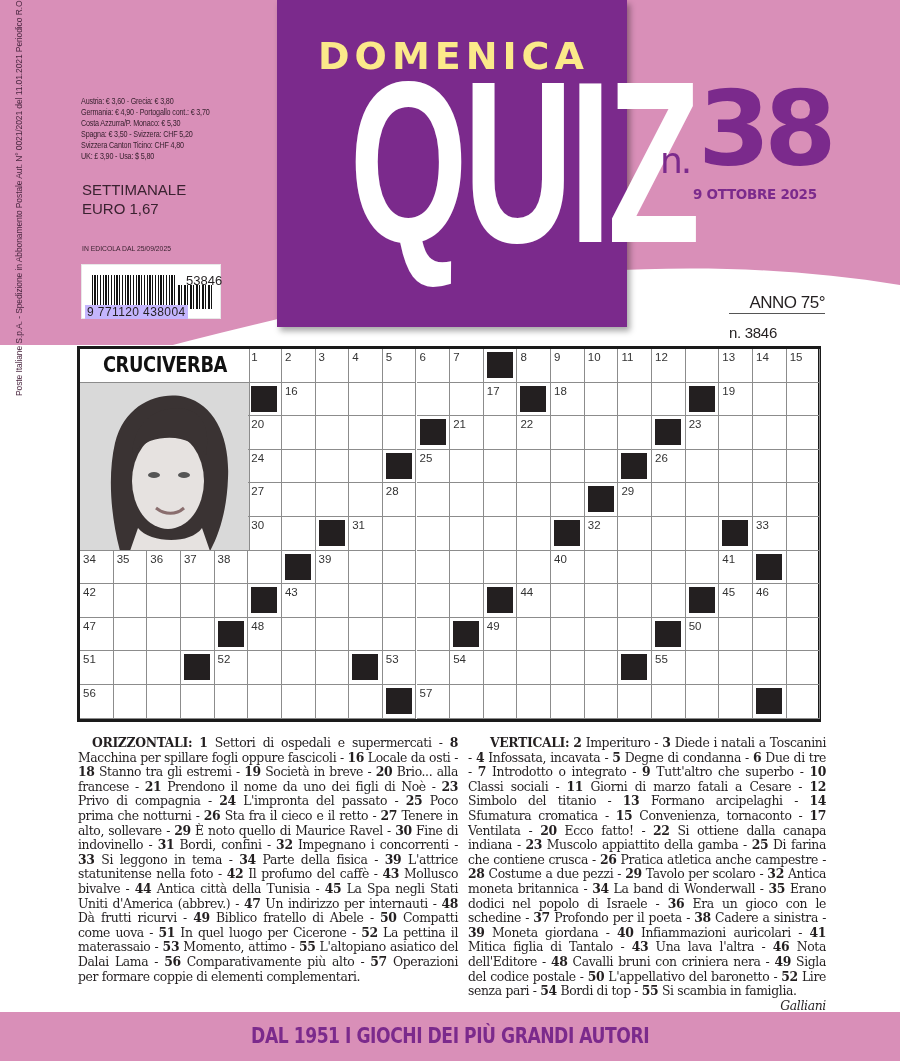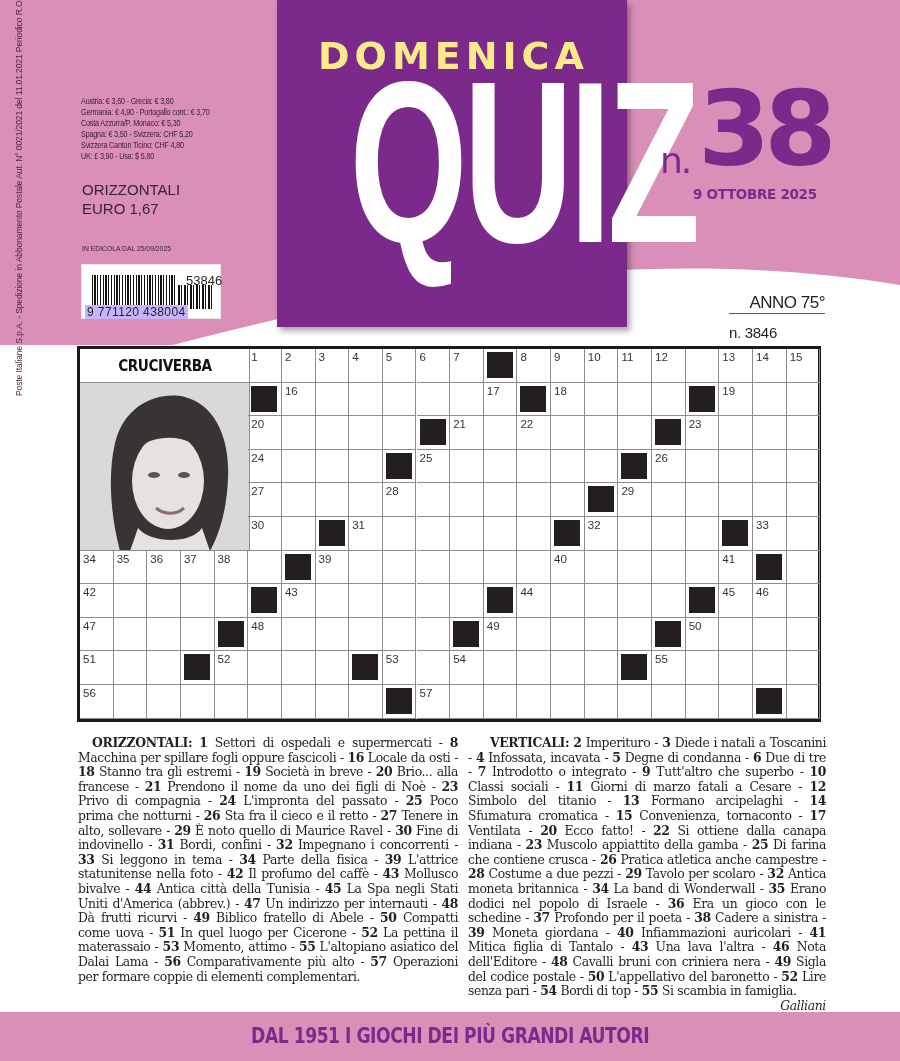--- a/index.html
+++ b/index.html
@@ -38,21 +38,21 @@
   .issue .num { position: absolute; left: 38px; top: -6px; font-size: 104px; font-weight: bold; font-family: "DejaVu Sans", sans-serif; letter-spacing: -6px; line-height: 110px; }
   .issue .date { position: absolute; left: 33px; top: 106px; font-size: 13.5px; font-weight: bold; white-space: nowrap; letter-spacing: -0.3px; font-family: "DejaVu Sans", sans-serif; }
 
   .anno { position: absolute; left: 729px; top: 293px; width: 96px; text-align: right; font-size: 17px; color: #231f20; border-bottom: 1px solid #555; padding-bottom: 0; line-height: 20px; letter-spacing: -0.5px; }
   .anno-num { position: absolute; left: 729px; top: 324px; width: 88px; text-align: left; font-size: 15px; letter-spacing: -0.3px; }
 
   .grid { position: absolute; left: 77px; top: 346px; width: 744px; height: 376px; border: 3px solid #1a1a1a; background: #fff; }
   .cell { position: absolute; width: 33.65px; height: 33.6px; border-right: 1px solid #8c8c8c; border-bottom: 1px solid #8c8c8c; }
   .cell .num { position: absolute; left: 3px; top: 2px; font-size: 11.5px; color: #333; font-family: "Liberation Sans", sans-serif; }
   .cell .blk { position: absolute; left: 3px; top: 3px; width: 26px; height: 26px; background: #231f20; }
-  .title-cell { position: absolute; left: 0; top: 0; width: 170px; height: 33.6px; border-right: 1px solid #8c8c8c; border-bottom: 1px solid #8c8c8c; text-align: center; line-height: 33px; font-family: "DejaVu Sans", sans-serif; font-weight: bold; font-size: 16px; color: #111; letter-spacing: -0.5px; transform-origin: center; }
+  .title-cell { position: absolute; left: 0; top: 0; width: 170px; height: 33.6px; border-right: 1px solid #8c8c8c; border-bottom: 1px solid #8c8c8c; text-align: center; line-height: 33px; font-family: "DejaVu Sans", sans-serif; font-weight: bold; font-size: 21px; color: #111; letter-spacing: -0.5px; transform-origin: center; }
   .title-cell span { display: inline-block; transform: scaleX(0.85); }
   .photo { position: absolute; left: 0; top: 33.6px; width: 170px; height: 168px; border-right: 1px solid #8c8c8c; border-bottom: 1px solid #8c8c8c; background: #d8d8d8; overflow: hidden; }
 
   .clues { position: absolute; top: 736px; font-family: "DejaVu Serif", serif; font-size: 12.4px; line-height: 14.6px; color: #231f20; text-align: justify; letter-spacing: -0.35px; }
   .clues b { font-weight: bold; }
   .clues-h { left: 78px; width: 380px; text-indent: 14px; }
   .clues-v { left: 468px; width: 358px; text-indent: 22px; }
   .author { font-style: italic; float: right; }
 
   .footer { position: absolute; left: 0; top: 1012px; width: 900px; height: 49px; background: #d98fb8; text-align: center; }
@@ -70,21 +70,21 @@
 
 <div class="prices">
   <div>Austria: € 3,60 - Grecia: € 3,80</div>
   <div>Germania: € 4,90 - Portogallo cont.: € 3,70</div>
   <div>Costa Azzurra/P. Monaco: € 5,30</div>
   <div>Spagna: € 3,50 - Svizzera: CHF 5,20</div>
   <div>Svizzera Canton Ticino: CHF 4,80</div>
   <div>UK: £ 3,90 - Usa: $ 5,80</div>
 </div>
 <div class="weekly">
-  <div>ORIZZONTALI</div>
+  <div>SETTIMANALE</div>
   <div>EURO 1,67</div>
 </div>
 <div class="on-sale">IN EDICOLA DAL 25/09/2025</div>
 <div class="barcode-box">
   <div class="bars"></div>
   <div class="bars2"></div>
   <div class="num1">9 771120 438004</div>
   <div class="num2">53846</div>
 </div>
 

